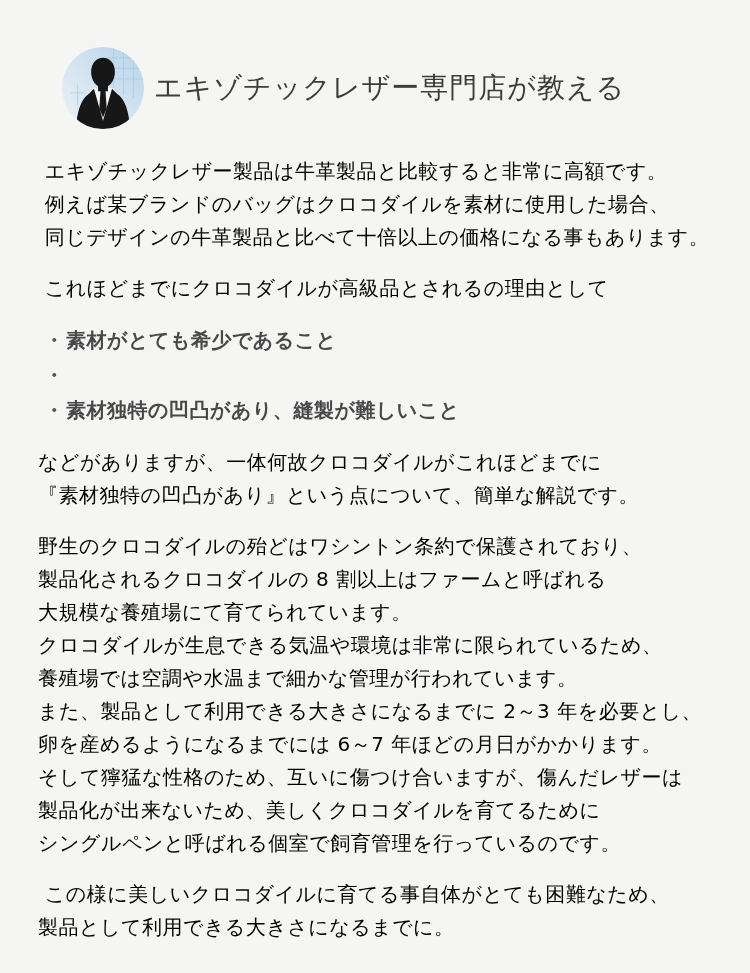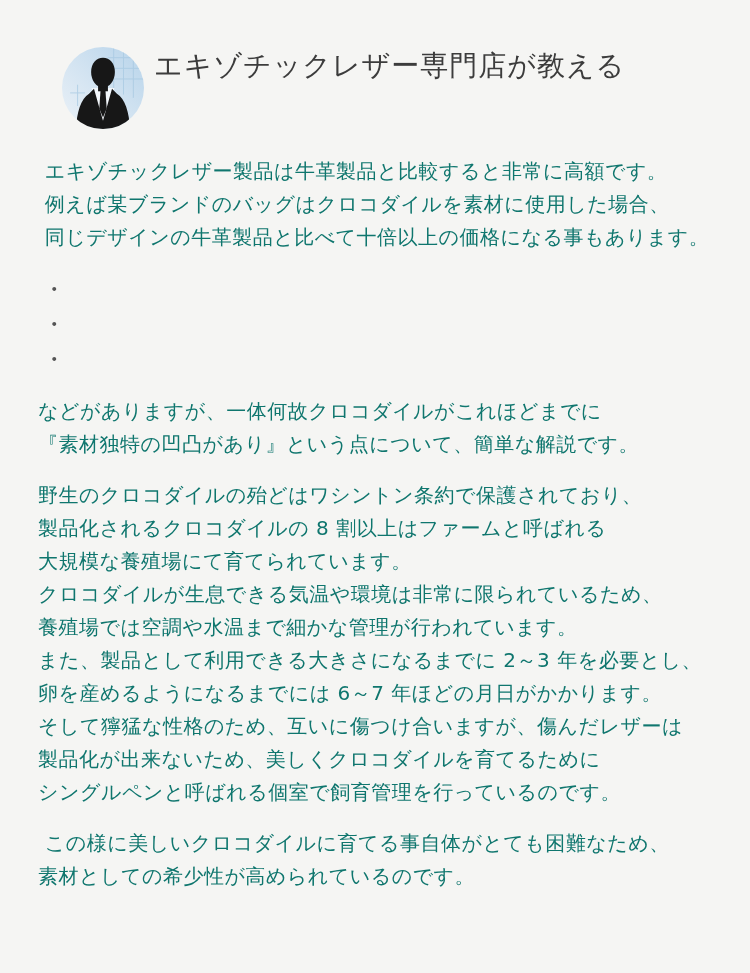--- a/index.html
+++ b/index.html
@@ -12,21 +12,21 @@
     background: #f5f5f3;
     font-family: "DejaVu Sans", "Liberation Sans", sans-serif;
     overflow: hidden;
   }
   .container {
     padding: 40px 38px 0 38px;
     box-sizing: border-box;
   }
   .header {
     display: flex;
-    align-items: flex-start;
+    align-items: center;
     margin: 5px 0 26px 24px;
   }
   .avatar {
     width: 82px;
     height: 82px;
     flex: 0 0 82px;
     margin-top: 2px;
   }
   .avatar svg { width: 100%; height: 100%; display: block; }
   .title {
@@ -35,21 +35,21 @@
     line-height: 38px;
     color: #3c3c3c;
     font-weight: 400;
     letter-spacing: 1px;
     margin-left: 10px;
     padding-top: 2px;
   }
   p.body {
     font-size: 20px;
     line-height: 33px;
-    color: #0f766e;
+    color: #000000;
     margin: 0 0 18px 0;
     white-space: pre-wrap;
     letter-spacing: 0.5px;
   }
   ul.bullets {
     list-style: none;
     margin: 0 0 18px 0;
     padding: 0 0 0 6px;
   }
   ul.bullets li {
@@ -107,43 +107,46 @@
     </div>
     <div class="title">
       <div>エキゾチックレザー専門店が教える</div>
     </div>
   </div>
 
   <p class="body"> エキゾチックレザー製品は牛革製品と比較すると非常に高額です。
  例えば某ブランドのバッグはクロコダイルを素材に使用した場合、
  同じデザインの牛革製品と比べて十倍以上の価格になる事もあります。</p>
 
+  <p class="body"> これほどまでにクロコダイルが高級品とされるの理由として</p>
 
   <ul class="bullets">
     <li>
       <span class="bullet-marker">・</span>
+      <span>素材がとても希少であること</span>
     </li>
     <li>
       <span class="bullet-marker">・</span>
     </li>
     <li>
       <span class="bullet-marker">・</span>
+      <span>素材独特の凹凸があり、縫製が難しいこと</span>
     </li>
   </ul>
 
   <p class="body">などがありますが、一体何故クロコダイルがこれほどまでに
 『素材独特の凹凸があり』という点について、簡単な解説です。</p>
 
   <p class="body">野生のクロコダイルの殆どはワシントン条約で保護されており、
 製品化されるクロコダイルの 8 割以上はファームと呼ばれる
 大規模な養殖場にて育てられています。
 クロコダイルが生息できる気温や環境は非常に限られているため、
 養殖場では空調や水温まで細かな管理が行われています。
 また、製品として利用できる大きさになるまでに 2～3 年を必要とし、
 卵を産めるようになるまでには 6～7 年ほどの月日がかかります。
 そして獰猛な性格のため、互いに傷つけ合いますが、傷んだレザーは
 製品化が出来ないため、美しくクロコダイルを育てるために
 シングルペンと呼ばれる個室で飼育管理を行っているのです。</p>
 
   <p class="body"> この様に美しいクロコダイルに育てる事自体がとても困難なため、
-素材としての希少性が高められているのです。</p>
+製品として利用できる大きさになるまでに。</p>
 
 </div>
 
 </body></html>

